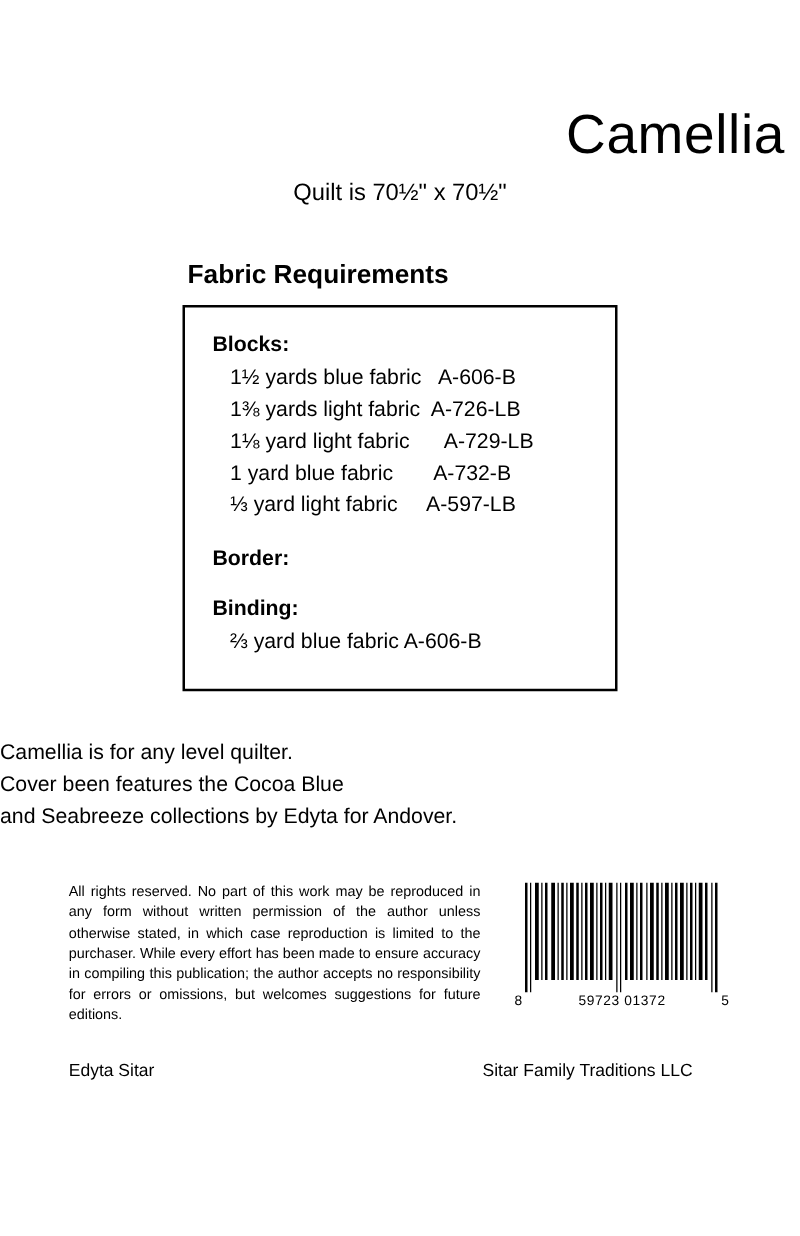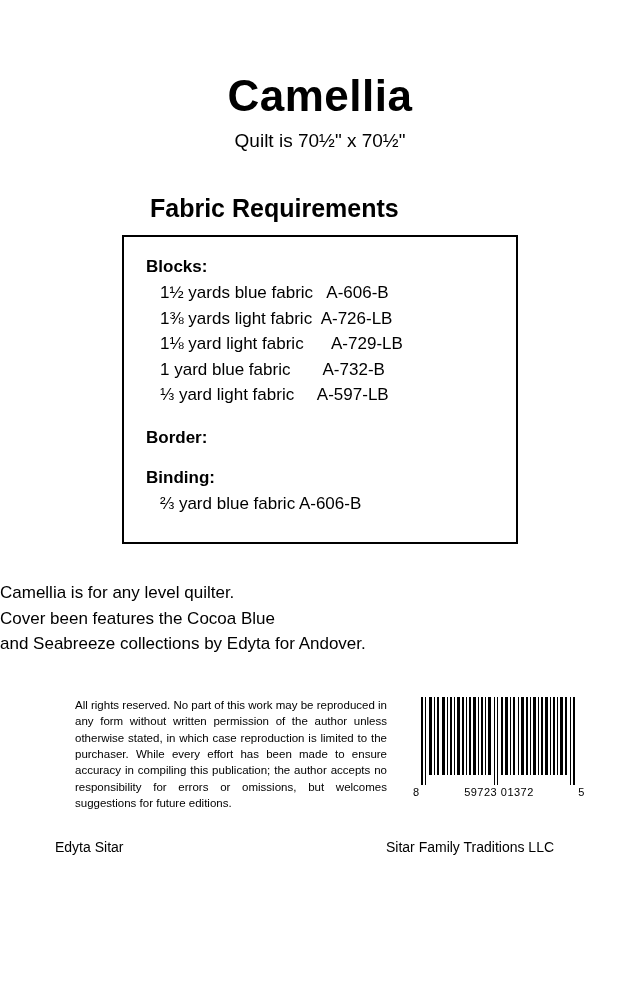--- a/index.html
+++ b/index.html
@@ -17,45 +17,45 @@
   }
   .page {
     width: 640px;
     height: 989px;
     position: relative;
     box-sizing: border-box;
   }
 
   
   .title {
-    text-align: center;
+    text-align: right;
     font-size: 44px;
-    font-weight: 700;
+    font-weight: 400;
     letter-spacing: 0.5px;
-    margin: 0;
+    margin: 12px;
     padding-top: 72px;
     line-height: 1.1;
   }
   .subtitle {
     text-align: center;
     font-size: 19px;
     font-weight: 400;
     margin-top: 10px;
   }
 
   
   .fabric-heading {
-    font-size: 25px;
+    font-size: 21px;
     font-weight: bold;
     margin-top: 42px;
     padding-left: 150px;
   }
   .fabric-box {
     margin: 12px auto 0 auto;
-    width: 396px;
+    width: 348px;
     border: 2px solid #000;
     box-sizing: border-box;
     padding: 20px 0 22px 0;
   }
   .section {
     margin-bottom: 4px;
   }
   .section + .section {
     margin-top: 20px;
   }
@@ -86,21 +86,20 @@
   }
   .credit b { font-weight: bold; }
 
   
   .bottom-row {
     display: flex;
     align-items: flex-start;
     margin-top: 40px;
     padding: 0 55px 0 55px;
     box-sizing: border-box;
-    margin-left: 20px;
   }
   .legal {
     width: 330px;
     font-size: 11.5px;
     line-height: 1.42;
     text-align: justify;
   }
   .barcode-wrap {
     margin-left: 26px;
     width: 175px;

